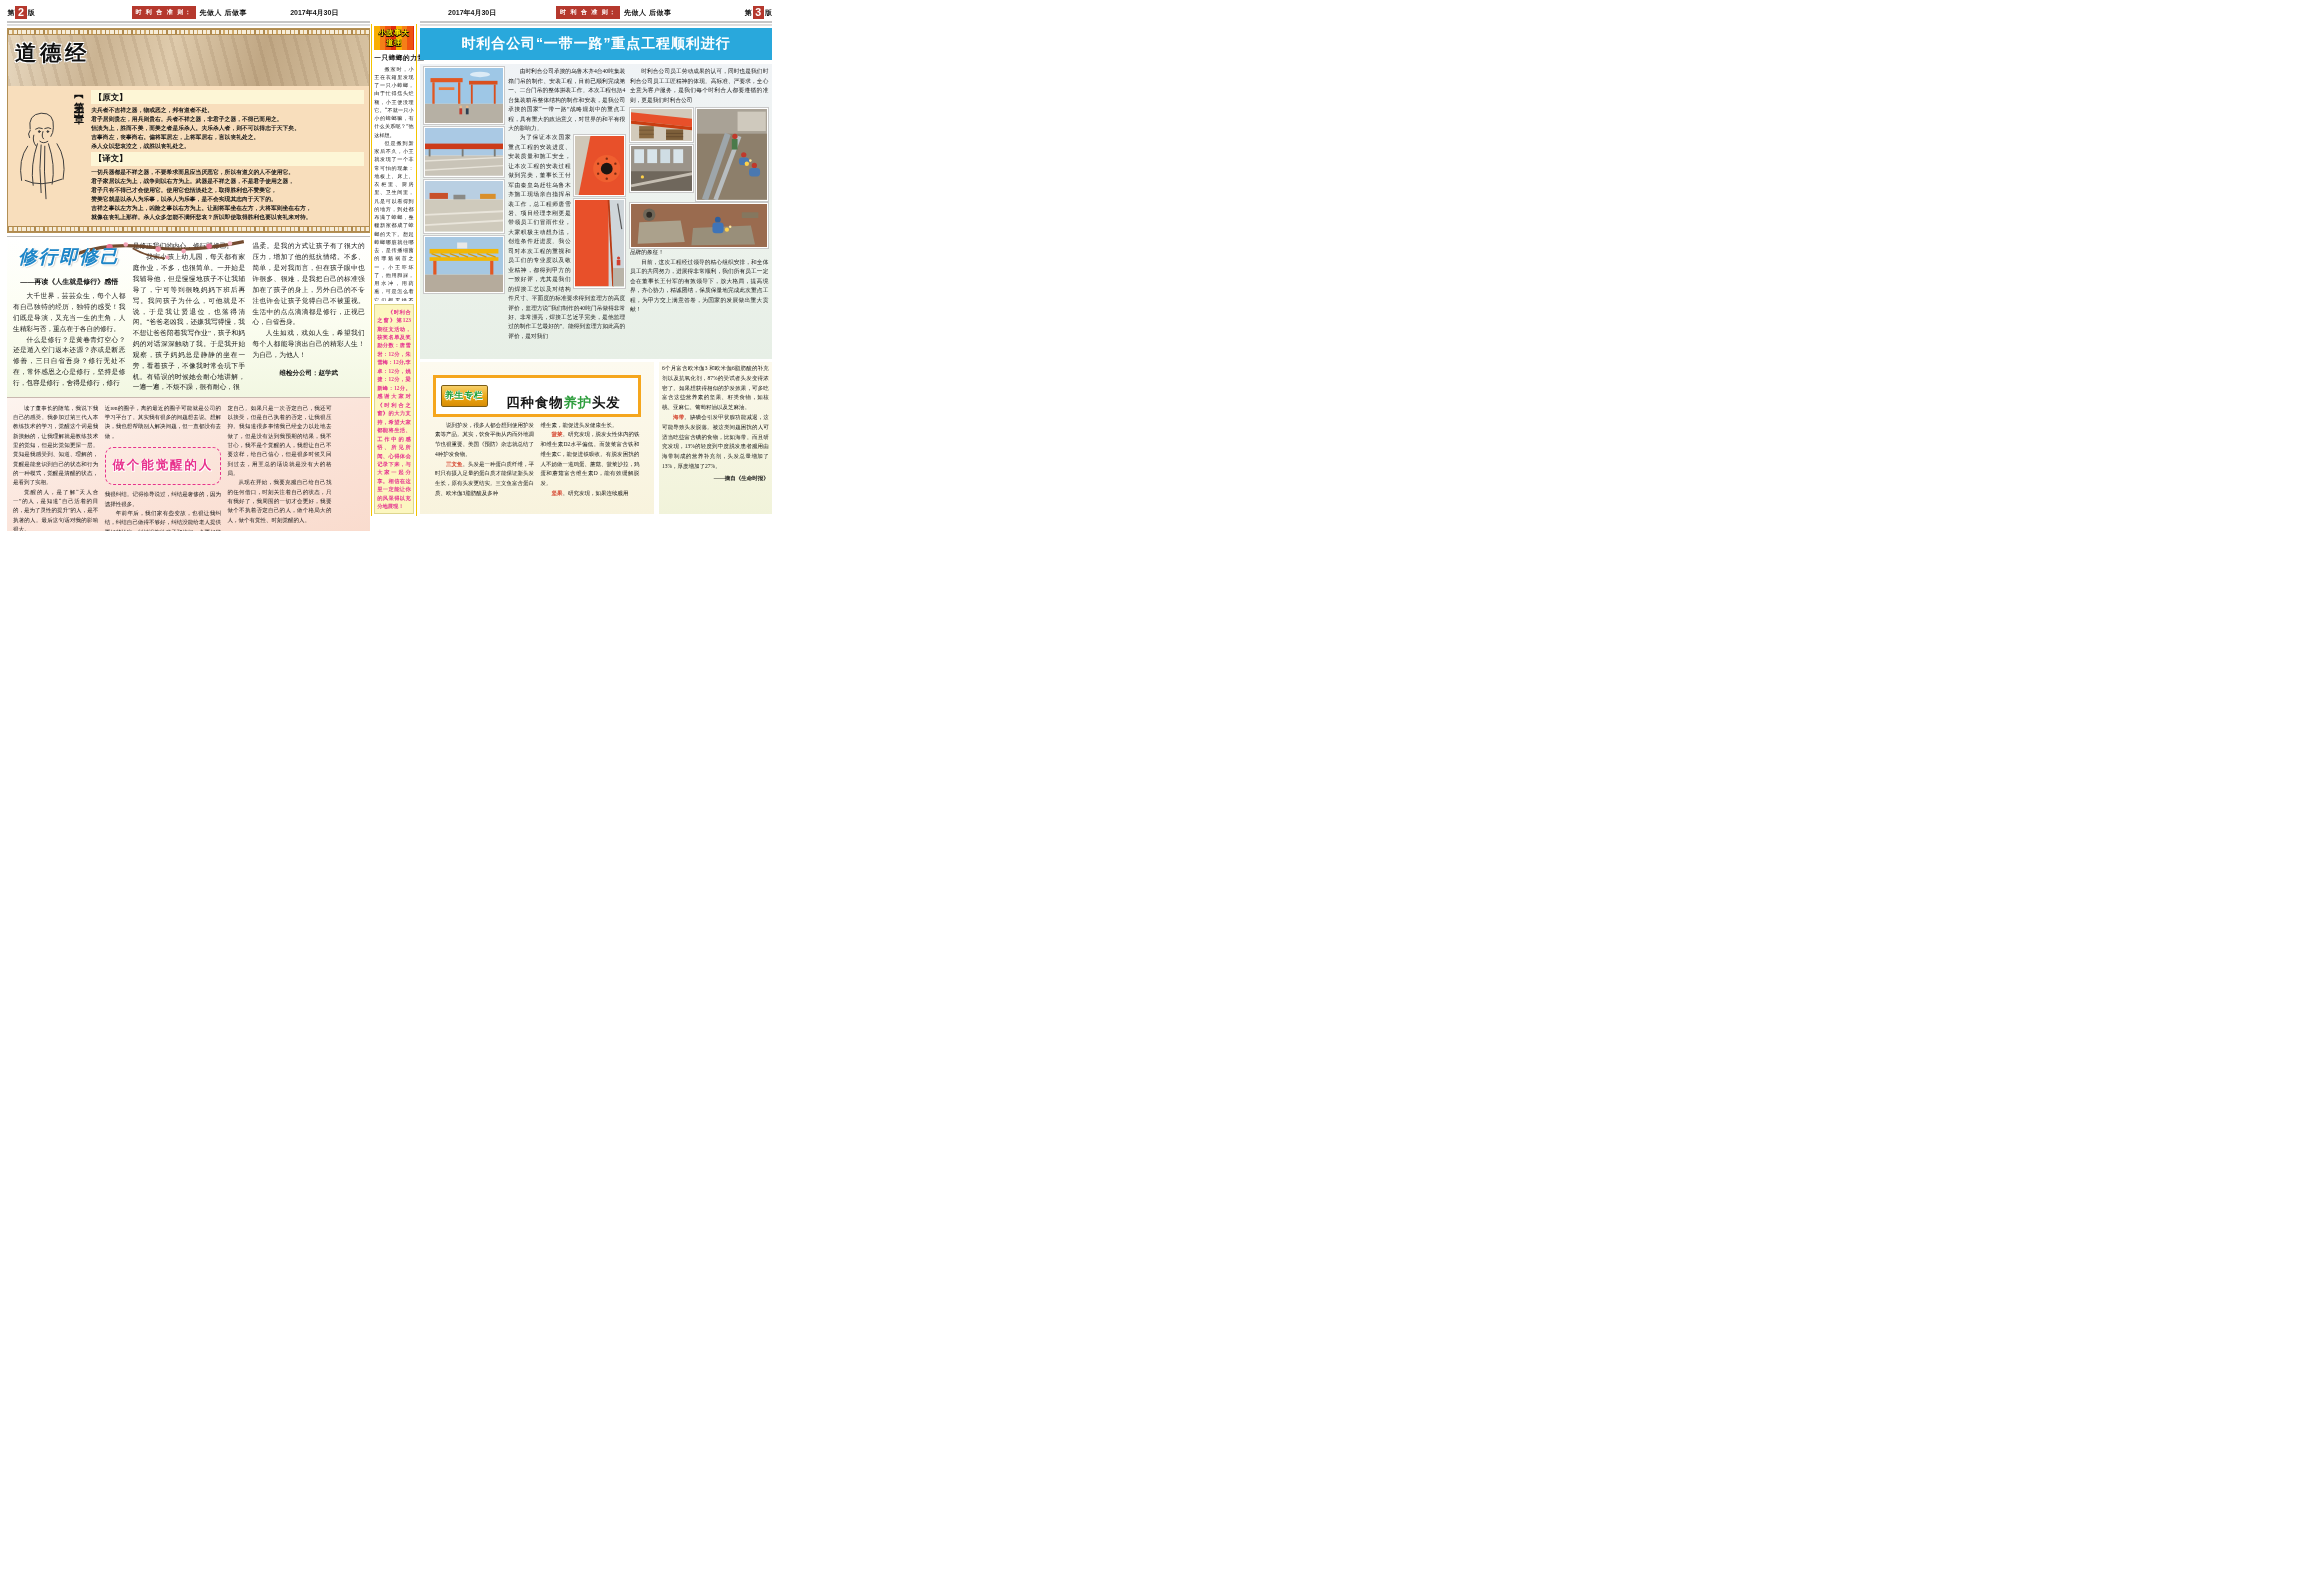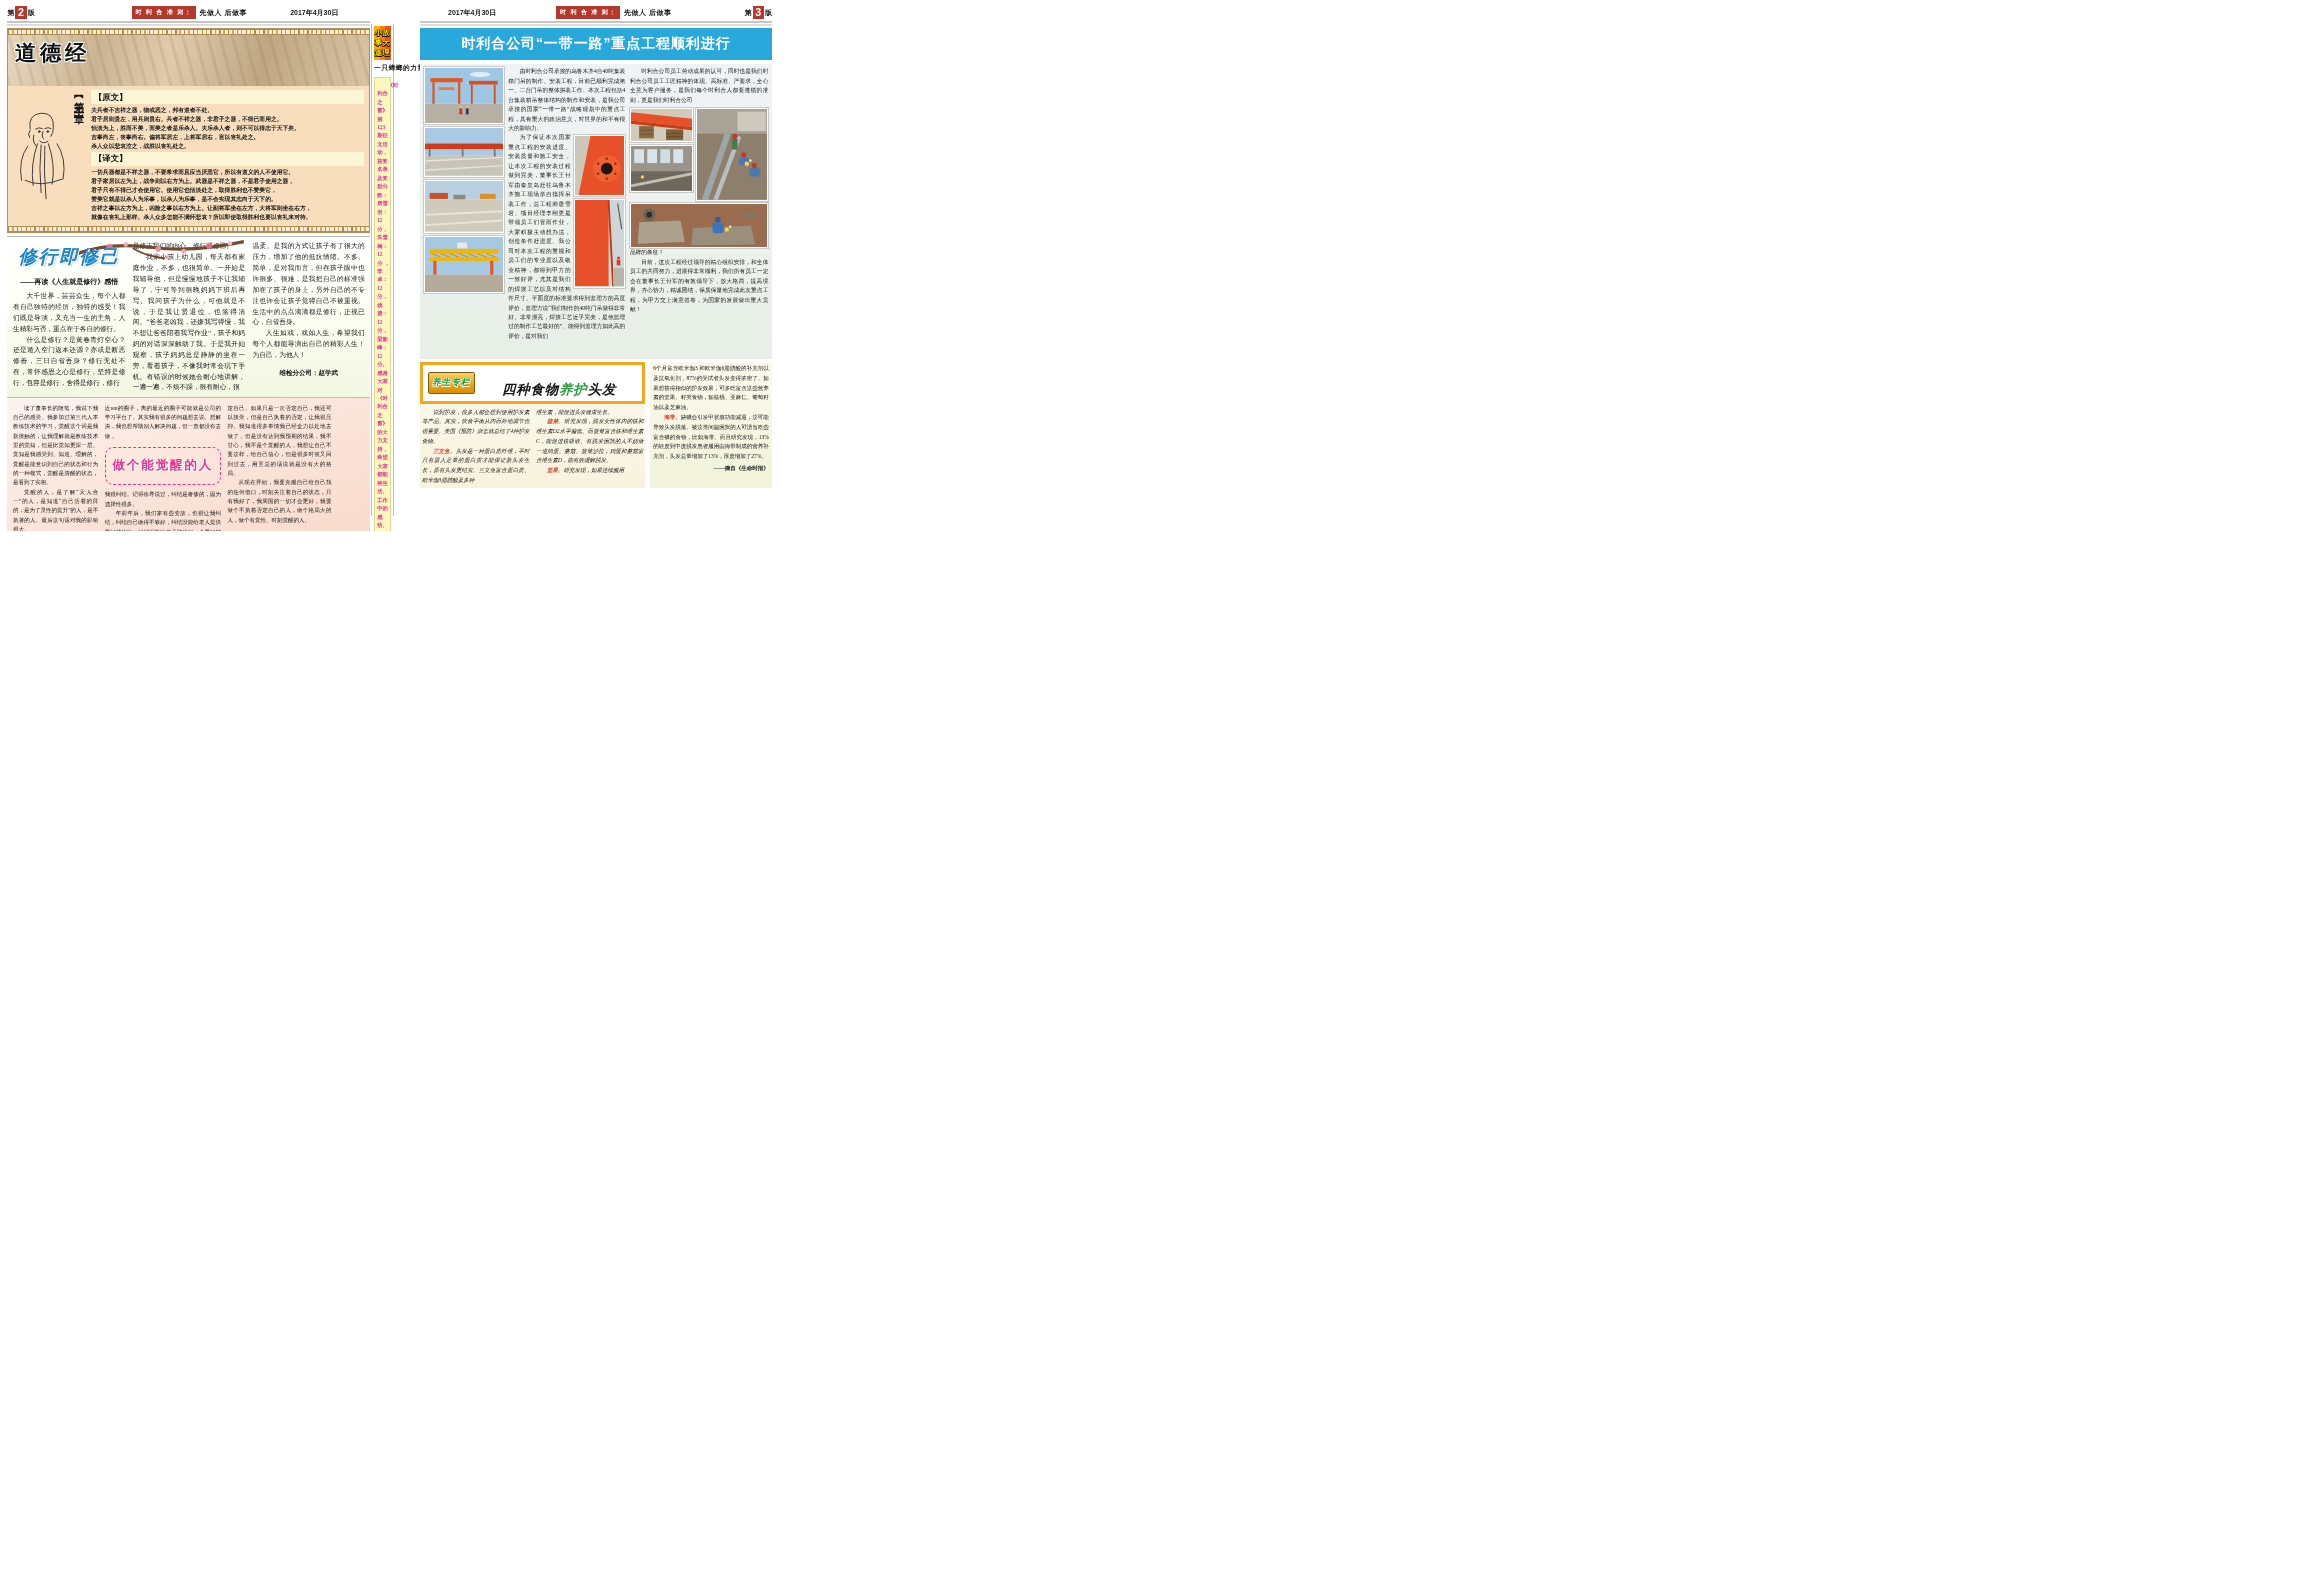--- a/index.html
+++ b/index.html
@@ -54,21 +54,21 @@
     background:linear-gradient(160deg,#fdf4ef 0%,#fbe4da 45%,#f9d9ca 100%); border-top:0.5px solid #c9b8b0; }
   .a2-col { min-width:0; font-size:5.5px; line-height:1.7; text-align:justify; }
   .a2-col.c1 { flex:0.82; }
   .a2-col.c2 { flex:1.12; }
   .a2-col.c3 { flex:1.0; }
   .a2-titlebox { border:1.4px dashed #e8328c; border-radius:8.3px; margin:5.6px 0; padding:7.4px 1.9px; text-align:center; }
   .a2-title { color:#e8328c; font-size:12.5px; font-weight:bold; letter-spacing:1.9px;
     text-shadow:-0.5px -0.5px 0 #fff,0.5px -0.5px 0 #fff,-0.5px 0.5px 0 #fff,0.9px 0.9px 0 #fff; white-space:nowrap;margin-top:33px; }
 
   
-  .page-mid { position:absolute; left:371px; top:24px; width:23px; height:492px; background:#fff;
+  .page-mid { position:absolute; left:371px; top:24px; width:46px; height:492px; background:#fff;
     border-left:1.4px solid #f3c400; border-right:1.4px solid #f3c400; padding:1.9px 2.3px; display:flex; flex-direction:column; }
   .strip-badge { background:repeating-linear-gradient(90deg,#f9ae00 0 5.6px,#f57f17 5.6px 11px,#ef5310 11px 16.7px,#e02c0c 16.7px 22px); text-align:center; padding:2.3px 0.5px; }
   .strip-badge span { font-family:"Liberation Sans","DejaVu Sans",sans-serif; font-weight:bold; font-size:7.2px; color:#ffe600; letter-spacing:0.5px;
     text-shadow:-0.5px -0.5px 0 #000,0.5px -0.5px 0 #000,-0.5px 0.5px 0 #000,0.5px 0.5px 0 #000; }
   .strip-title { text-align:center; font-weight:bold; font-size:6.7px; margin:3.2px 0 1.9px; letter-spacing:0.5px; white-space:nowrap; }
   .strip-story { flex:1; overflow:hidden; }
   .strip-story p { font-size:5.1px; line-height:1.62; text-align:justify; }
   .strip-notice { background:#fcf7c0; border:0.5px solid #ded68e; margin-top:2.8px; padding:2.3px 1.9px; color:#e5318f; font-weight:bold;
     font-size:5.3px; line-height:1.6; text-align:justify; text-indent:2em; }
 
@@ -80,21 +80,21 @@
   .photo { display:block; width:100%; border:0.9px solid #fff; outline:0.5px solid #c9c9c9; }
   .news-mid { flex:0 0 117px; min-width:0; font-size:5.7px; line-height:1.66; text-align:justify; }
   .float-photos { float:right; width:51px; margin:1.9px 0 1.9px 3.7px; display:flex; flex-direction:column; gap:3.2px; }
   .news-right { flex:1; min-width:0; font-size:5.7px; line-height:1.66; text-align:justify; }
   .workshop { display:flex; gap:2.8px; margin:2.8px 0; }
   .ws-left { flex:1; display:flex; flex-direction:column; gap:2.8px; }
   .ws-right { flex:1.15; }
 
   
   .health { display:flex; gap:4.6px; margin-top:3.7px; }
-  .health-left { flex:1.95; background:linear-gradient(180deg,#fdfaef 0%,#f8f3dd 100%); padding:0;font-style:italic; }
+  .health-left { flex:1.95; background:linear-gradient(180deg,#fdfaef 0%,#f8f3dd 100%); padding:13px; }
   .health-banner { border:3.2px solid #f5a61d; background:#fff; display:flex; align-items:center; gap:5.6px; padding:2.3px 4.6px; }
   .health-badge { background:linear-gradient(180deg,#f7d06a 0%,#eca612 55%,#d88d05 100%); border:0.9px solid #7a5c17; border-radius:1.9px; padding:4.2px 3.2px; }
   .health-badge span { color:#1d9а34; color:#1d9e34; font-weight:bold; font-size:8.8px; letter-spacing:0.9px;
     font-family:"Liberation Sans","DejaVu Sans",sans-serif; text-shadow:-0.5px -0.5px 0 #fff,0.5px -0.5px 0 #fff,-0.5px 0.5px 0 #fff,0.5px 0.5px 0 #fff; }
   .health-title { flex:1; text-align:center; font-size:13.4px; font-weight:bold; letter-spacing:0.9px; white-space:nowrap;margin-top:13px; }
   .health-title .grn { color:#2e9e3e; }
   .health-cols { display:flex; gap:6.5px; margin-top:3.7px; padding:0 1.9px 1.9px; }
   .health-col { flex:1; min-width:0; font-size:5.5px; line-height:1.78; text-align:justify; }
   .kw { color:#d4402a; font-weight:bold; }
   .health-right { flex:1; min-width:0; font-size:5.5px; line-height:1.78; text-align:justify;

